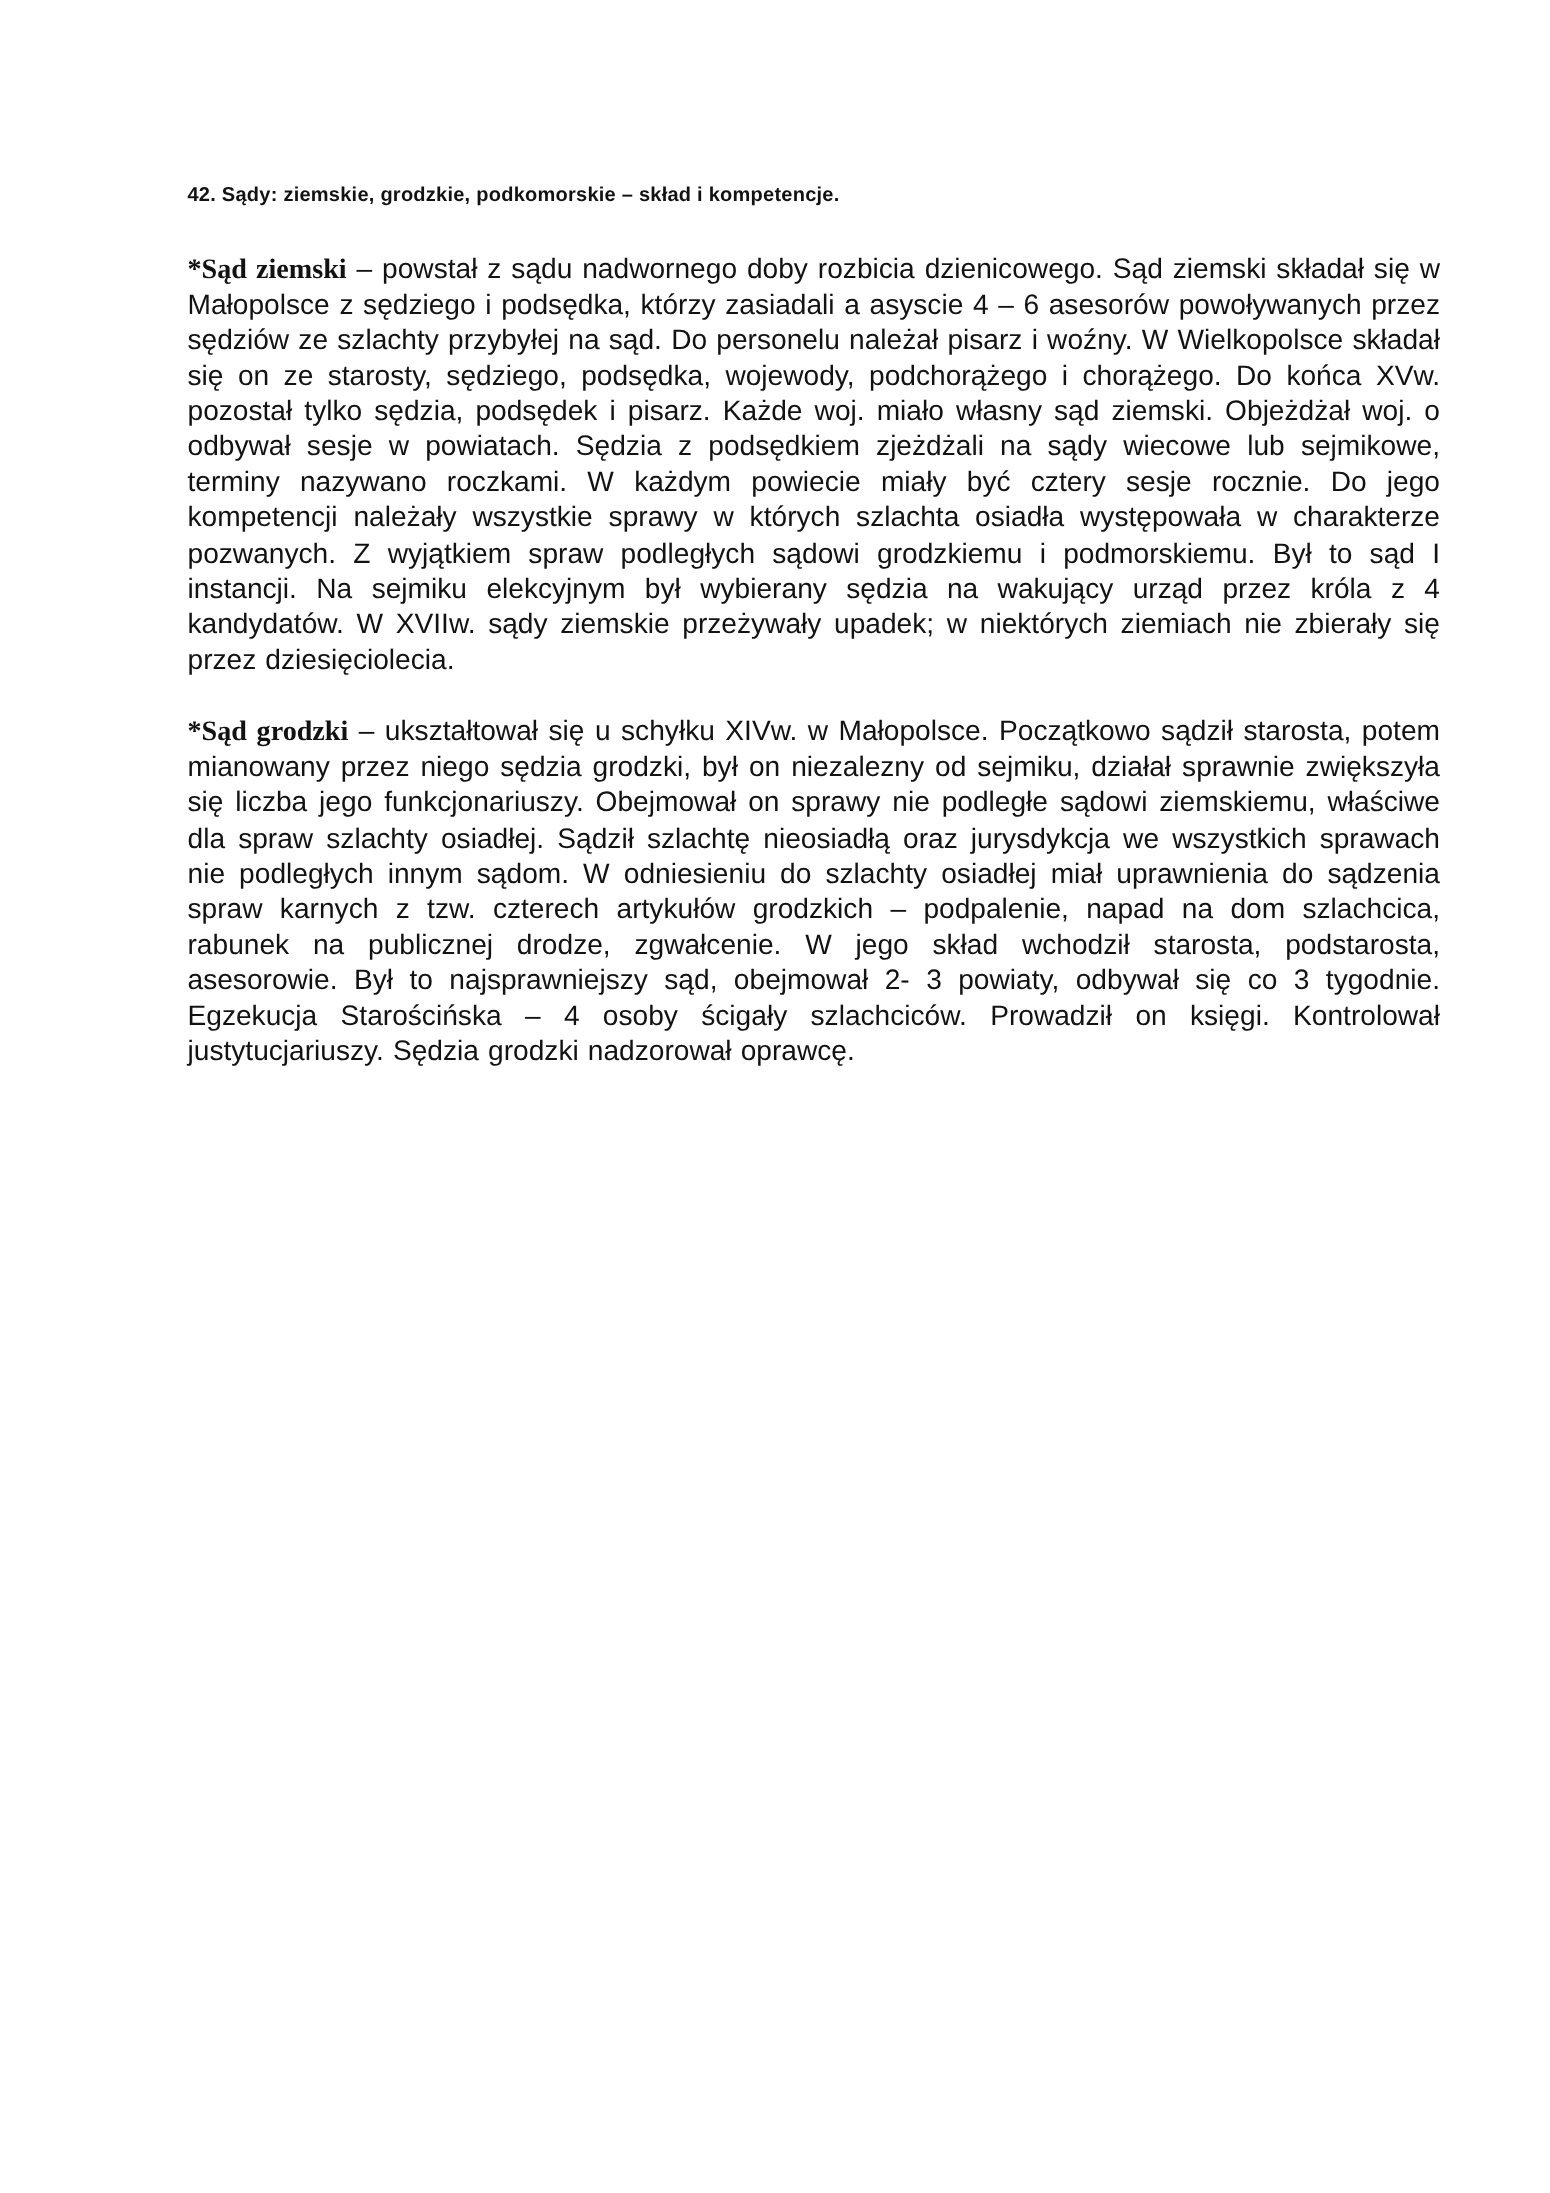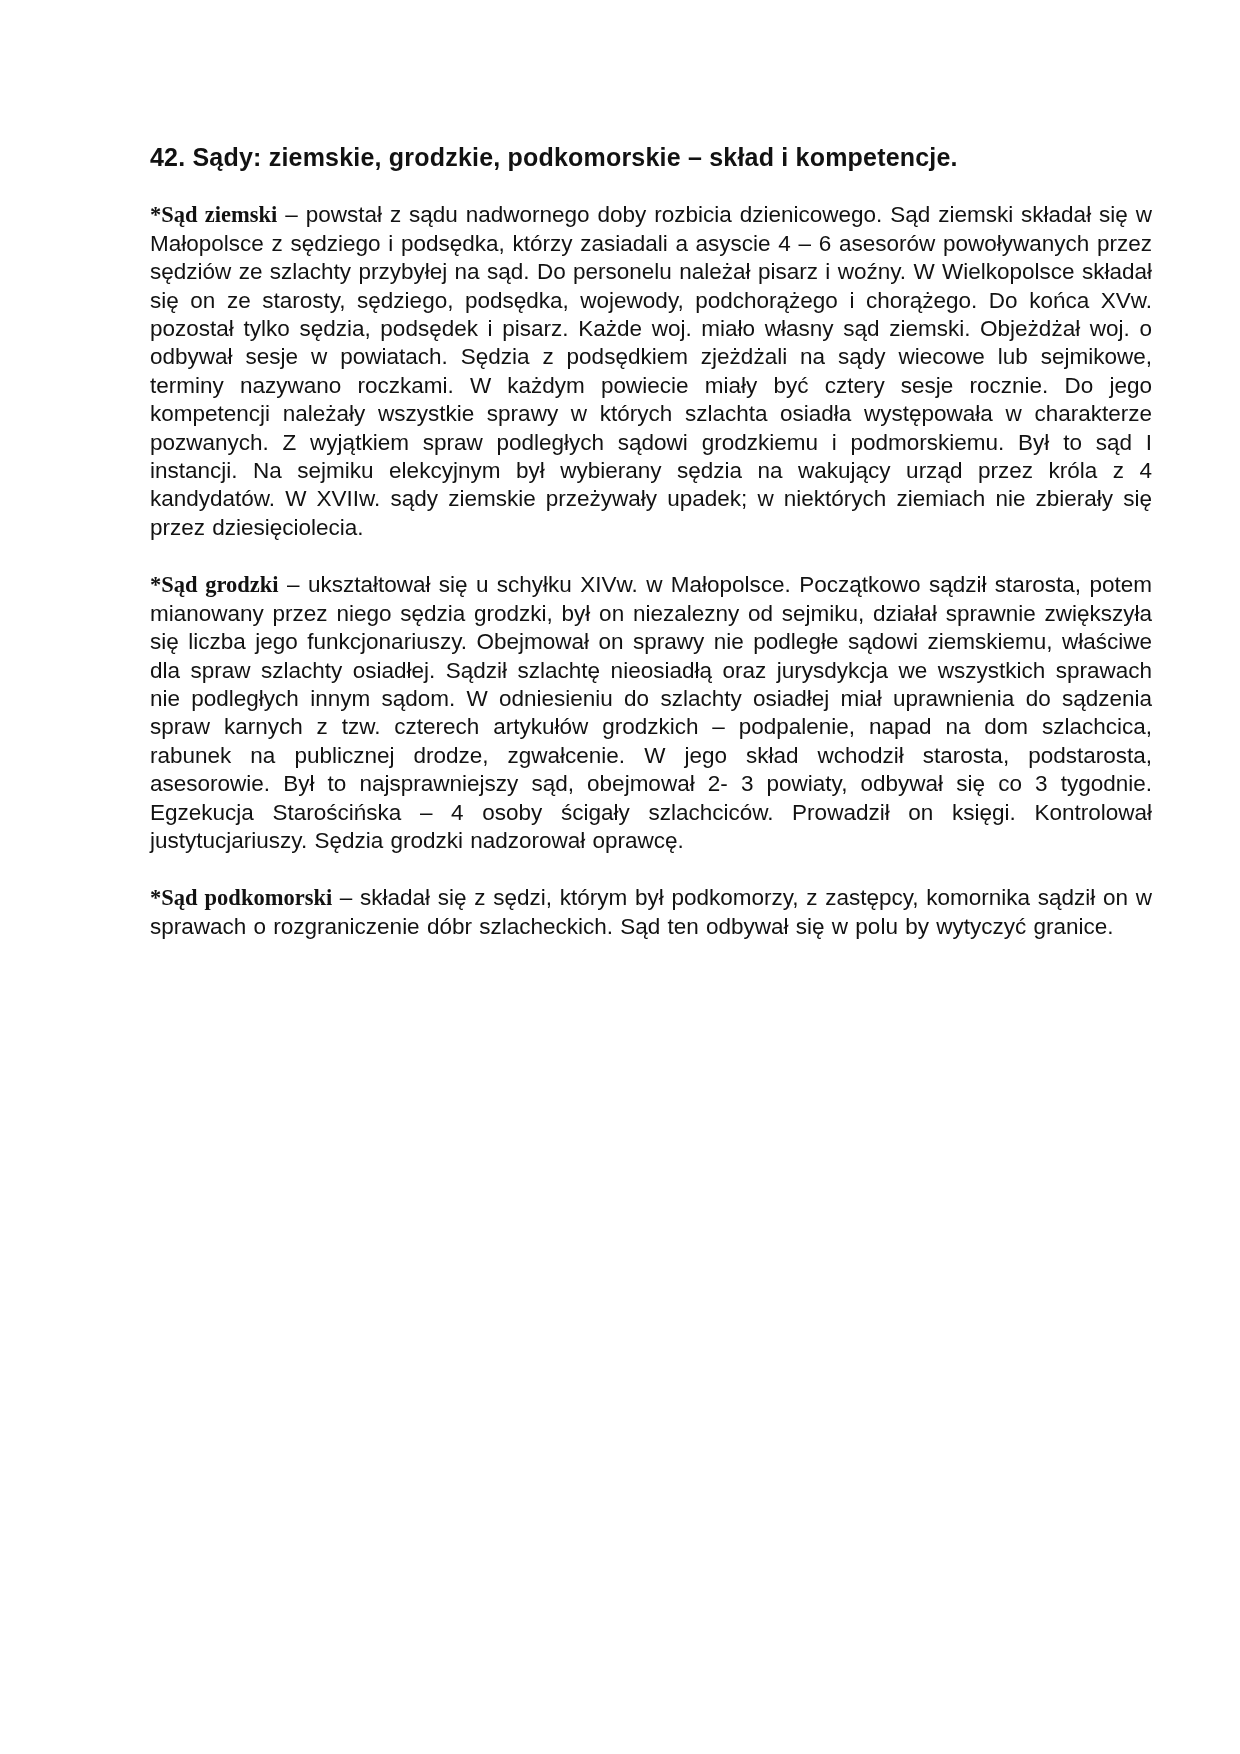--- a/index.html
+++ b/index.html
@@ -12,21 +12,21 @@
     width: 1240px;
     height: 1754px;
     background: #ffffff;
     box-sizing: border-box;
     padding: 143px 88px 0 150px;
     font-family: "Liberation Sans", sans-serif;
     color: #121212;
     overflow: hidden;
   }
   .doc-title {
-    font-size: 25px;
+    font-size: 16px;
     line-height: 28.4px;
     font-weight: bold;
     letter-spacing: 0.2px;
     margin: 0 0 30px 0;
   }
   .para {
     font-size: 22.5px;
     line-height: 28.4px;
     text-align: justify;
     margin: 0 0 29px 0;
@@ -41,15 +41,14 @@
 <body>
 
 <div class="page">
 
   <h1 class="doc-title">42. Sądy: ziemskie, grodzkie, podkomorskie – skład i kompetencje.</h1>
 
   <p class="para"><span class="lead">*Sąd ziemski</span><span> – powstał z sądu nadwornego doby rozbicia dzienicowego. Sąd ziemski składał się w Małopolsce z sędziego i podsędka, którzy zasiadali a asyscie 4 – 6 asesorów powoływanych przez sędziów ze szlachty przybyłej na sąd. Do personelu należał pisarz i woźny. W Wielkopolsce składał się on ze starosty, sędziego, podsędka, wojewody, podchorążego i chorążego. Do końca XVw. pozostał tylko sędzia, podsędek i pisarz. Każde woj. miało własny sąd ziemski. Objeżdżał woj. o odbywał sesje w powiatach. Sędzia z podsędkiem zjeżdżali na sądy wiecowe lub sejmikowe, terminy nazywano roczkami. W każdym powiecie miały być cztery sesje rocznie. Do jego kompetencji należały wszystkie sprawy w których szlachta osiadła występowała w charakterze pozwanych. Z wyjątkiem spraw podległych sądowi grodzkiemu i podmorskiemu. Był to sąd I instancji. Na sejmiku elekcyjnym był wybierany sędzia na wakujący urząd przez króla z 4 kandydatów. W XVIIw. sądy ziemskie przeżywały upadek; w niektórych ziemiach nie zbierały się przez dziesięciolecia.</span></p>
 
   <p class="para"><span class="lead">*Sąd grodzki</span><span> – ukształtował się u schyłku XIVw. w Małopolsce. Początkowo sądził starosta, potem mianowany przez niego sędzia grodzki, był on niezalezny od sejmiku, działał sprawnie zwiększyła się liczba jego funkcjonariuszy. Obejmował on sprawy nie podległe sądowi ziemskiemu, właściwe dla spraw szlachty osiadłej. Sądził szlachtę nieosiadłą oraz jurysdykcja we wszystkich sprawach nie podległych innym sądom. W odniesieniu do szlachty osiadłej miał uprawnienia do sądzenia spraw karnych z tzw. czterech artykułów grodzkich – podpalenie, napad na dom szlachcica, rabunek na publicznej drodze, zgwałcenie. W jego skład wchodził starosta, podstarosta, asesorowie. Był to najsprawniejszy sąd, obejmował 2- 3 powiaty, odbywał się co 3 tygodnie. Egzekucja Starościńska – 4 osoby ścigały szlachciców. Prowadził on księgi. Kontrolował justytucjariuszy. Sędzia grodzki nadzorował oprawcę.</span></p>
 
-  <p class="para"><span class="lead">*Sąd podkomorski</span><span> – składał się z sędzi, którym był podkomorzy, z zastępcy, komornika sądził on w sprawach o rozgraniczenie dóbr szlacheckich. Sąd ten odbywał się w polu by wytyczyć granice.</span></p>
 
 </div>
 
 </body></html>

